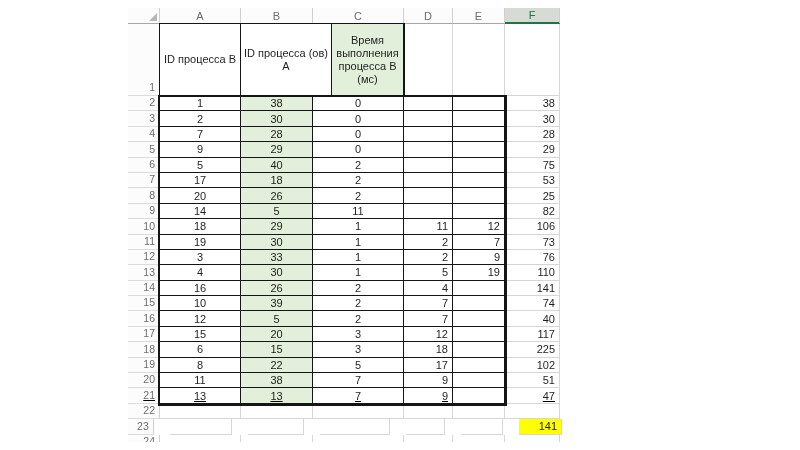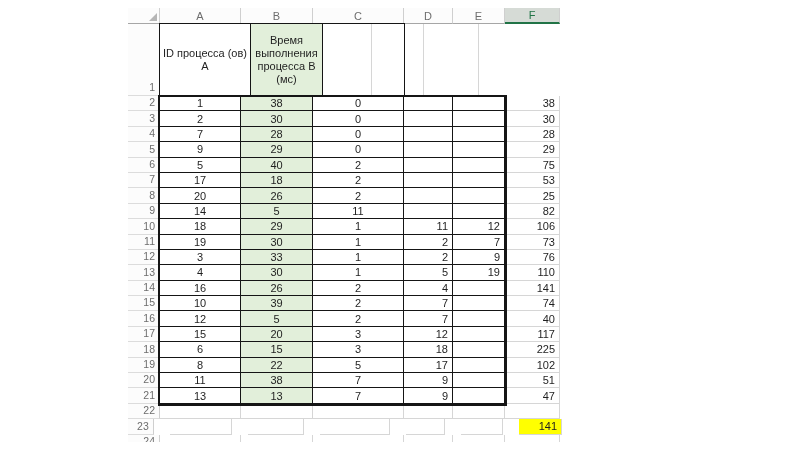--- a/index.html
+++ b/index.html
@@ -64,20 +64,21 @@
     <div class="hcell wa">A</div>
         <div class="hcell wb">B</div>
         <div class="hcell wc">C</div>
         <div class="hcell wd">D</div>
         <div class="hcell we">E</div>
         <div class="hcell wf hsel">F</div>
       </div>
 
     <div class="row1">
       <div class="rh rh1 w0">1</div>
+      <div class="cell h1 wa">ID процесса В</div>
       <div class="cell h1 wc">ID процесса (ов) А</div>
       <div class="cell h1 wb green">Время выполнения процесса В (мс)</div>
       <div class="cell h1g wd"></div>
       <div class="cell h1g we"></div>
       <div class="cell h1g wf"></div>
     </div>
 
     <div id="rows">
         <div class="r" style="height: 15.4px;">
           <div class="rh w0">2</div>
@@ -243,21 +244,21 @@
         </div>
         <div class="r" style="height: 15.4px;">
           <div class="rh w0">20</div>
           <div class="cell wa center blk">11</div>
           <div class="cell wb center blk green">38</div>
           <div class="cell wc center blk">7</div>
           <div class="cell wd right blk">9</div>
           <div class="cell we right blk"></div>
           <div class="cell wf right">51</div>
         </div>
-        <div class="r" style="height: 15.4px;">
+        <div class="r" style="height: 15.4px; text-decoration: underline;">
           <div class="rh w0">21</div>
           <div class="cell wa center blk">13</div>
           <div class="cell wb center blk green">13</div>
           <div class="cell wc center blk">7</div>
           <div class="cell wd right blk">9</div>
           <div class="cell we right blk"></div>
           <div class="cell wf right">47</div>
         </div>
         <div class="r" style="height: 15.4px;">
           <div class="rh w0">22</div>

